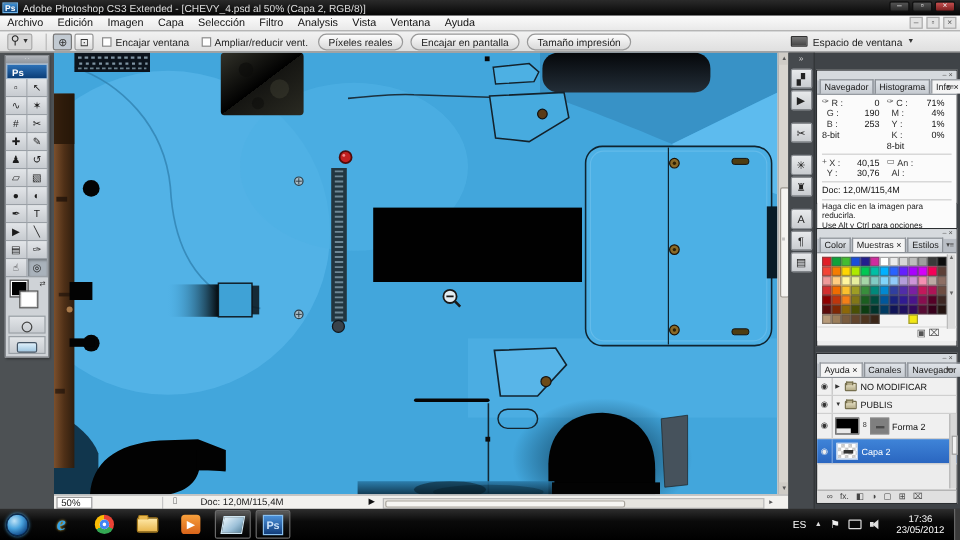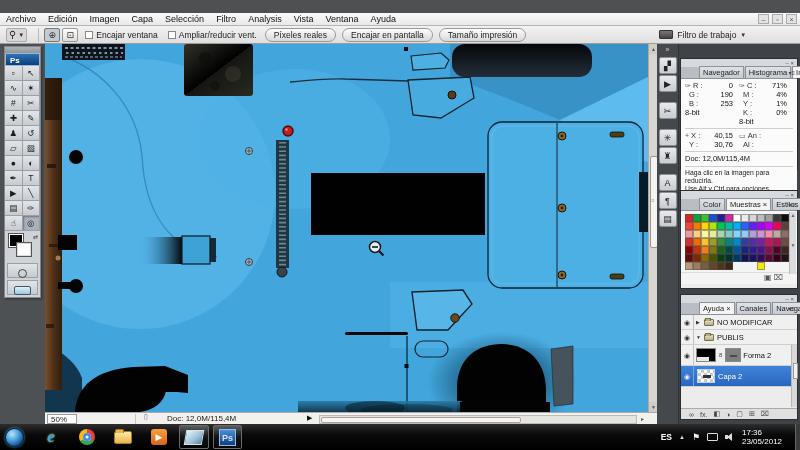--- a/index.html
+++ b/index.html
@@ -71,21 +71,21 @@
   
   .dockcol{position:absolute;left:657px;top:44px;width:143px;height:380px;background:#3f4347;}
   .dockstrip{position:absolute;left:0;top:0;width:22px;height:380px;background:#45494d;border-right:1px solid #303336;}
   .collapse{color:#cfcfcf;font-size:7px;text-align:center;height:12px;line-height:12px;}
   .dkbtn{width:18px;height:17px;margin:1px auto 1px auto;border:1px solid #8d9196;background:linear-gradient(#e8eaec,#c9ccd0);border-radius:2px;font-size:9px;line-height:16px;text-align:center;color:#222;overflow:hidden;}
   .dkgap{height:8px;}
 
   .panels{position:absolute;left:22px;top:0;width:121px;height:380px;}
   .panel{position:absolute;left:1px;width:118px;background:#ececec;border:1px solid #2b2e31;}
   .p-mini{height:8px;background:#d6dade;text-align:right;font-size:6px;color:#555;line-height:8px;padding-right:3px;}
-  .p-tabs{height:12px;background:#b9bec5;border-bottom:1px solid #8c9197;display:flex;align-items:flex-end;padding-left:18px;position:relative;}
+  .p-tabs{height:12px;background:#b9bec5;border-bottom:1px solid #8c9197;display:flex;align-items:flex-end;padding-left:2px;position:relative;}
   .ptab{font-size:7.5px;padding:1px 3px;border:1px solid #8c9197;border-bottom:none;background:linear-gradient(#dfe3e8,#c6cbd1);color:#222;margin-right:1px;white-space:nowrap;}
   .ptab.on{background:#f4f4f4;}
   .p-menu{position:absolute;right:2px;top:2px;font-size:6px;color:#444;}
 
   .infobody{background:#fbfbfb;font-size:7.5px;color:#111;padding:2px 4px;}
   .icols{display:flex;}
   .icol{width:50%;}
   .irow{display:flex;height:9px;line-height:9px;}
   .ilab{width:26px;color:#333;}
   .ival{flex:1;text-align:right;padding-right:6px;}
@@ -137,35 +137,44 @@
   .ie{font-family:"Liberation Serif",serif;font-style:italic;font-weight:bold;font-size:17px;color:#35a3e8;text-shadow:0 0 2px #ffd24d;}
   .chrome{width:16px;height:16px;border-radius:50%;background:conic-gradient(#ea4335 0 33%,#34a853 33% 66%,#fbbc05 66% 100%);position:relative;}
   .chrome:after{content:"";position:absolute;left:4px;top:4px;width:8px;height:8px;border-radius:50%;background:#fff;box-shadow:inset 0 0 0 2.5px #4285f4;}
   .foldertk{width:18px;height:13px;background:linear-gradient(#ffe9a8,#e8b64c);border:1px solid #a87c1e;border-radius:2px;position:relative;}
   .foldertk:before{content:"";position:absolute;left:0;top:-3px;width:7px;height:3px;background:#e8b64c;border:1px solid #a87c1e;border-bottom:none;border-radius:2px 2px 0 0;}
   .media{width:16px;height:16px;border-radius:3px;background:linear-gradient(#f7a03c,#d9641a);color:#fff;font-size:9px;text-align:center;line-height:16px;}
   .activebox{height:24px;margin:0 2px;padding:0 5px;display:flex;align-items:center;border:1px solid #6a6a6a;border-radius:2px;background:linear-gradient(rgba(255,255,255,.25),rgba(255,255,255,.05) 50%,rgba(0,0,0,.2));}
   .glass{width:18px;height:15px;background:linear-gradient(135deg,#e8f4fb,#9cc0d8 60%,#5d87a0);transform:skewX(-10deg);border:1px solid #cfe6f2;}
   .pstk{width:17px;height:17px;background:linear-gradient(#4a90d9,#123d7a);border:1px solid #89c0ef;color:#cfe4fa;font-size:9px;font-weight:bold;text-align:center;line-height:16px;}
   .tray{position:absolute;right:8px;top:0;height:26px;display:flex;align-items:center;gap:7px;color:#fff;}
-  .tr-lang{font-size:8.5px;font-weight:bold;}
+  .tr-lang{font-size:8.5px;}
   .tr-up{font-size:6px;color:#ddd;}
   .tr-flag{font-size:9px;color:#eee;}
   .monitor{width:11px;height:8px;border:1.5px solid #ddd;border-radius:1px;}
   .speaker{position:relative;width:10px;height:9px;}
   .speaker .sq{position:absolute;left:0;top:2.5px;width:3px;height:4px;background:#ddd;}
   .speaker .cone{position:absolute;left:2px;top:0;width:0;height:0;border-right:5px solid #ddd;border-top:4.5px solid transparent;border-bottom:4.5px solid transparent;}
-  .clock{font-size:8px;line-height:9px;text-align:left;width:50px;}
+  .clock{font-size:8px;line-height:9px;text-align:center;width:50px;}
   .showdesk{position:absolute;right:0;top:0;width:5px;height:26px;background:#3a3a3a;border-left:1px solid #666;}
 </style>
 </head>
 <body>
 
 <div class="screen">
 
+  <div class="titlebar">
+    <div class="psbadge">Ps</div>
+    <span class="tb-title">Adobe Photoshop CS3 Extended - [CHEVY_4.psd al 50% (Capa 2, RGB/8)]</span>
+    <div class="winbtns">
+      <div class="wbtn">‒</div>
+      <div class="wbtn">▫</div>
+      <div class="wbtn close">×</div>
+    </div>
+  </div>
 
   <div class="menubar">
     <span class="mitem">Archivo</span>
     <span class="mitem">Edición</span>
     <span class="mitem">Imagen</span>
     <span class="mitem">Capa</span>
     <span class="mitem">Selección</span>
     <span class="mitem">Filtro</span>
     <span class="mitem">Analysis</span>
     <span class="mitem">Vista</span>
@@ -192,21 +201,21 @@
     </label>
     <label class="ob-check">
       <span class="cbox"></span>
       <span>Ampliar/reducir vent.</span>
     </label>
     <div class="ob-btn">Píxeles reales</div>
     <div class="ob-btn">Encajar en pantalla</div>
     <div class="ob-btn">Tamaño impresión</div>
     <div class="ob-ws">
       <div class="ws-ic"></div>
-      <span>Filtro de trabajo</span>
+      <span>Espacio de ventana</span>
       <span class="ws-ch">▼</span>
     </div>
   </div>
 
   <div class="toolpal">
     <div class="tp-head">· ·</div>
     <div class="tp-ps">Ps</div>
     <div class="tp-grid">
         <div class="tool">▫</div>
         <div class="tool">↖</div>

